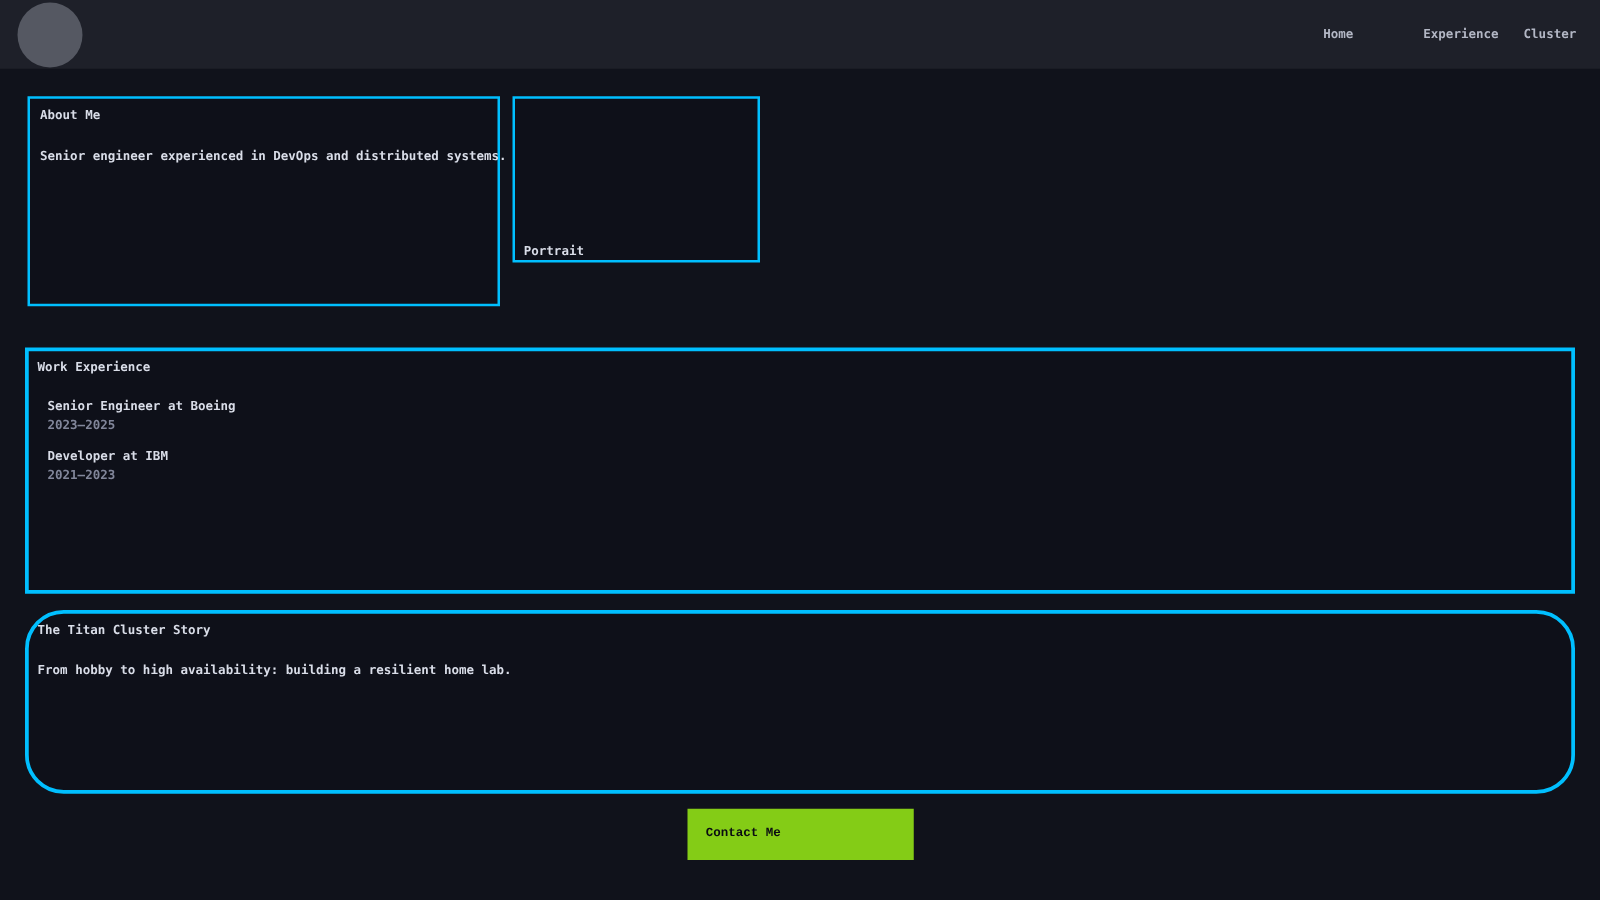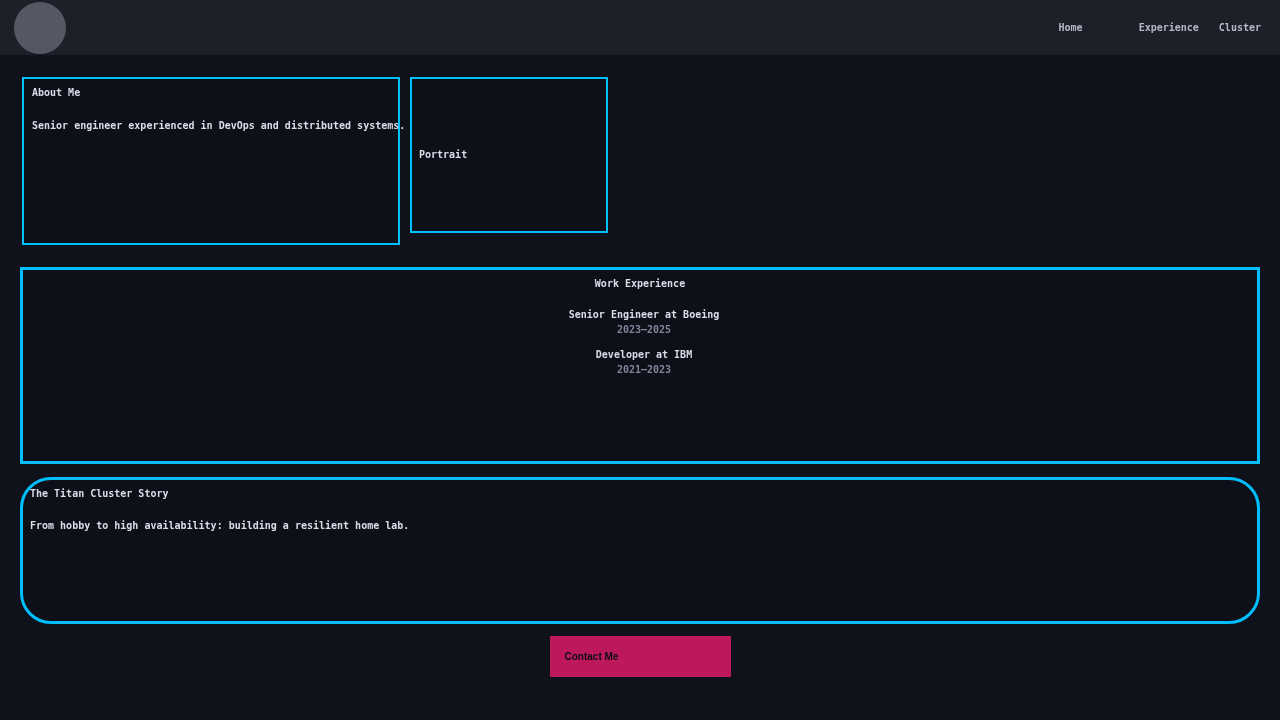--- a/index.html
+++ b/index.html
@@ -27,39 +27,39 @@
   .nav-links { display:flex; align-items:center; color:#b3b7c5; }
   .nav-link { cursor:pointer; }
   .nav-link.home { margin-right:56px; }
   .nav-link.experience { margin-right:20px; }
 
   
   .box { border:2px solid #00bfff; background:#0e1019; }
   .row1 { display:flex; gap:10px; margin:22px 22px 0 22px; }
   .about-box { width:378px; height:168px; padding:8px; }
   .about-body { margin-top:21px; white-space:nowrap; }
-  .portrait-box { width:198px; height:156px; display:flex; align-items:center; padding-left:7px; }
+  .portrait-box { width:198px; height:133px; display:flex; align-items:flex-end; padding-left:7px; }
 
   .big-box { border-width:3px; margin-left:20px; margin-right:20px; }
-  .we-box { height:197px; padding:8px 7px; margin-top:22px;text-align:center; }
+  .we-box { height:197px; padding:8px 7px; margin-top:33px; }
   .we-entries { margin-left:8px; margin-top:19px; }
   .we-entry { margin-bottom:13px; }
   .we-years { margin-top:3px; color:#81869a; }
 
   .story-box { height:147px; padding:8px 7px; margin-top:13px;border-radius:31px; }
   .story-body { margin-top:20px; }
 
   
   .contact-wrap { display:flex; justify-content:center; margin-top:12px; }
   .contact-btn {
     width:181px; height:41px;
-    background:#be185d;
+    background:#84cc16;
     border:none;
     color:#0a0c12;
-    font-family:Liberation Sans, sans-serif;
+    font-family:Liberation Mono, monospace;
     font-weight:bold;
     font-size:10px;
     text-align:left;
     padding-left:15px;
     cursor:pointer;
   }
 </style>
 </head>
 <body>
 

